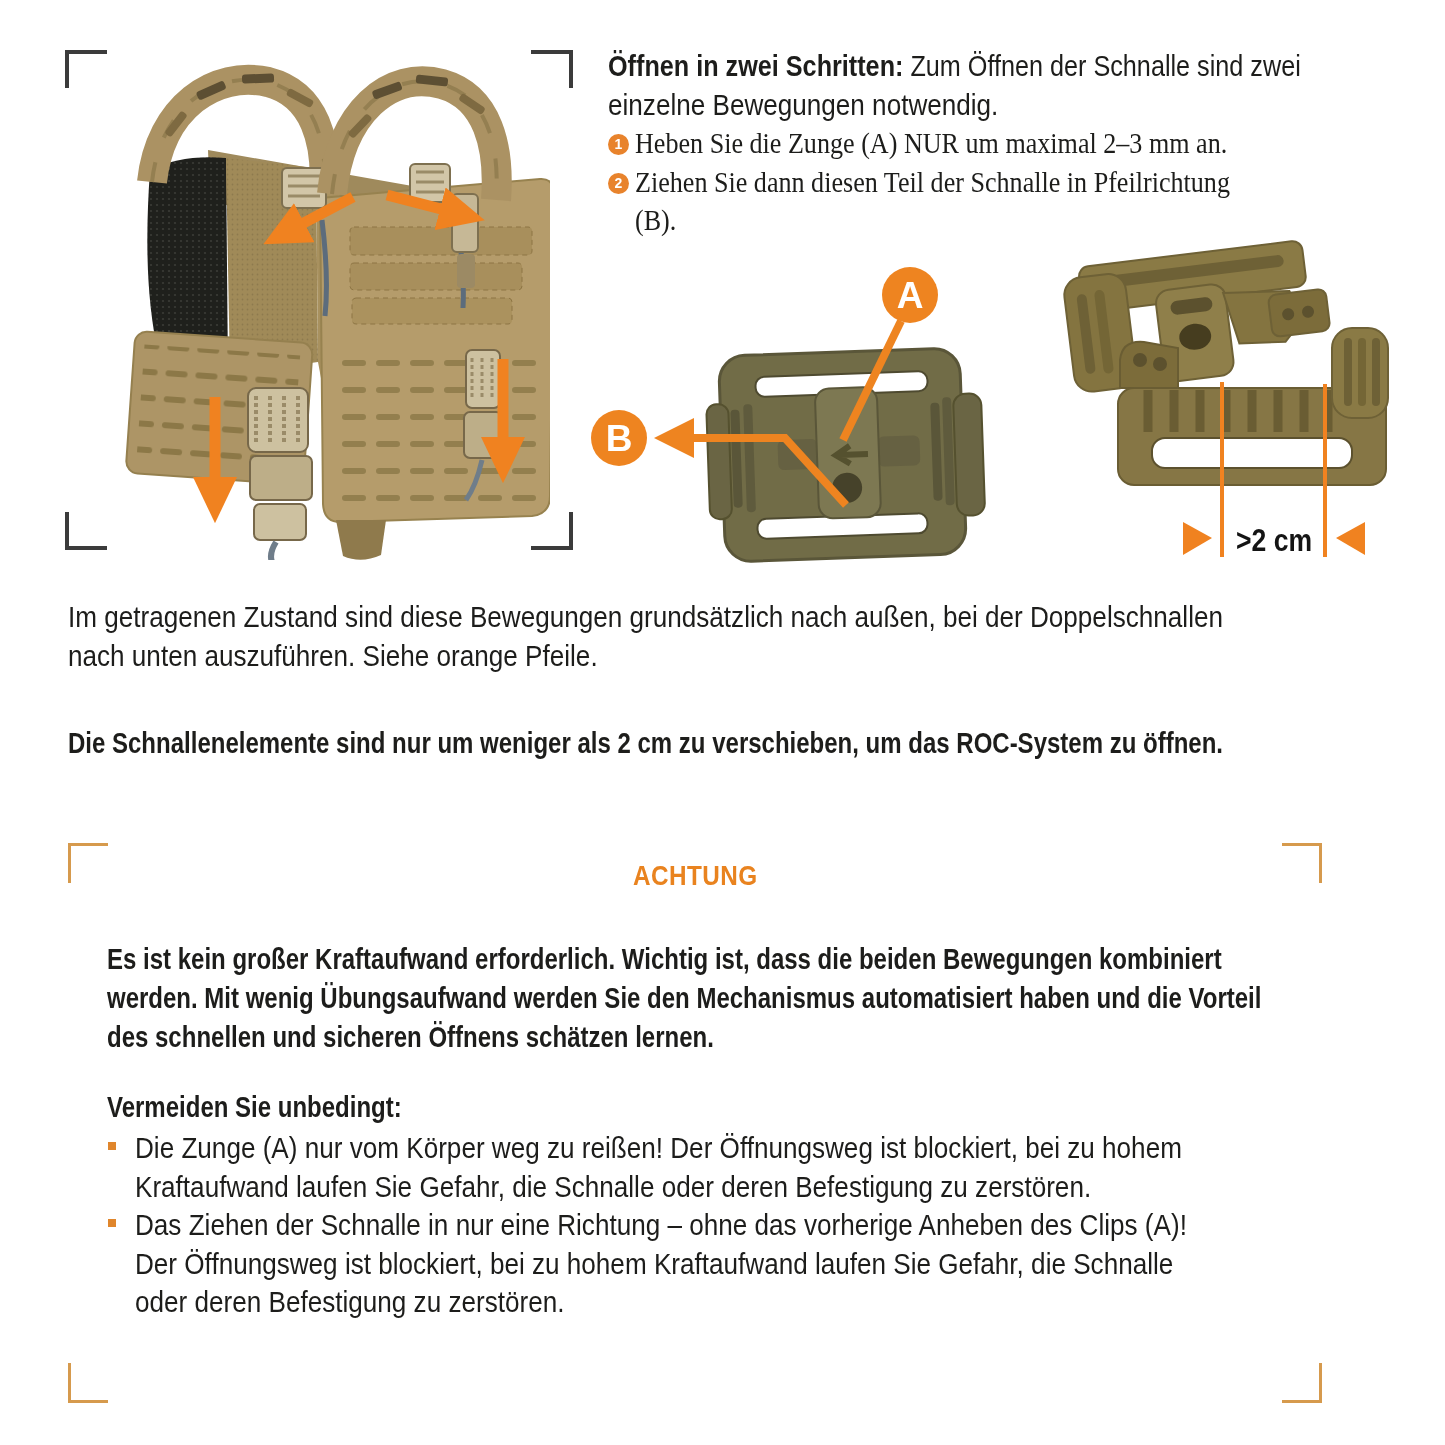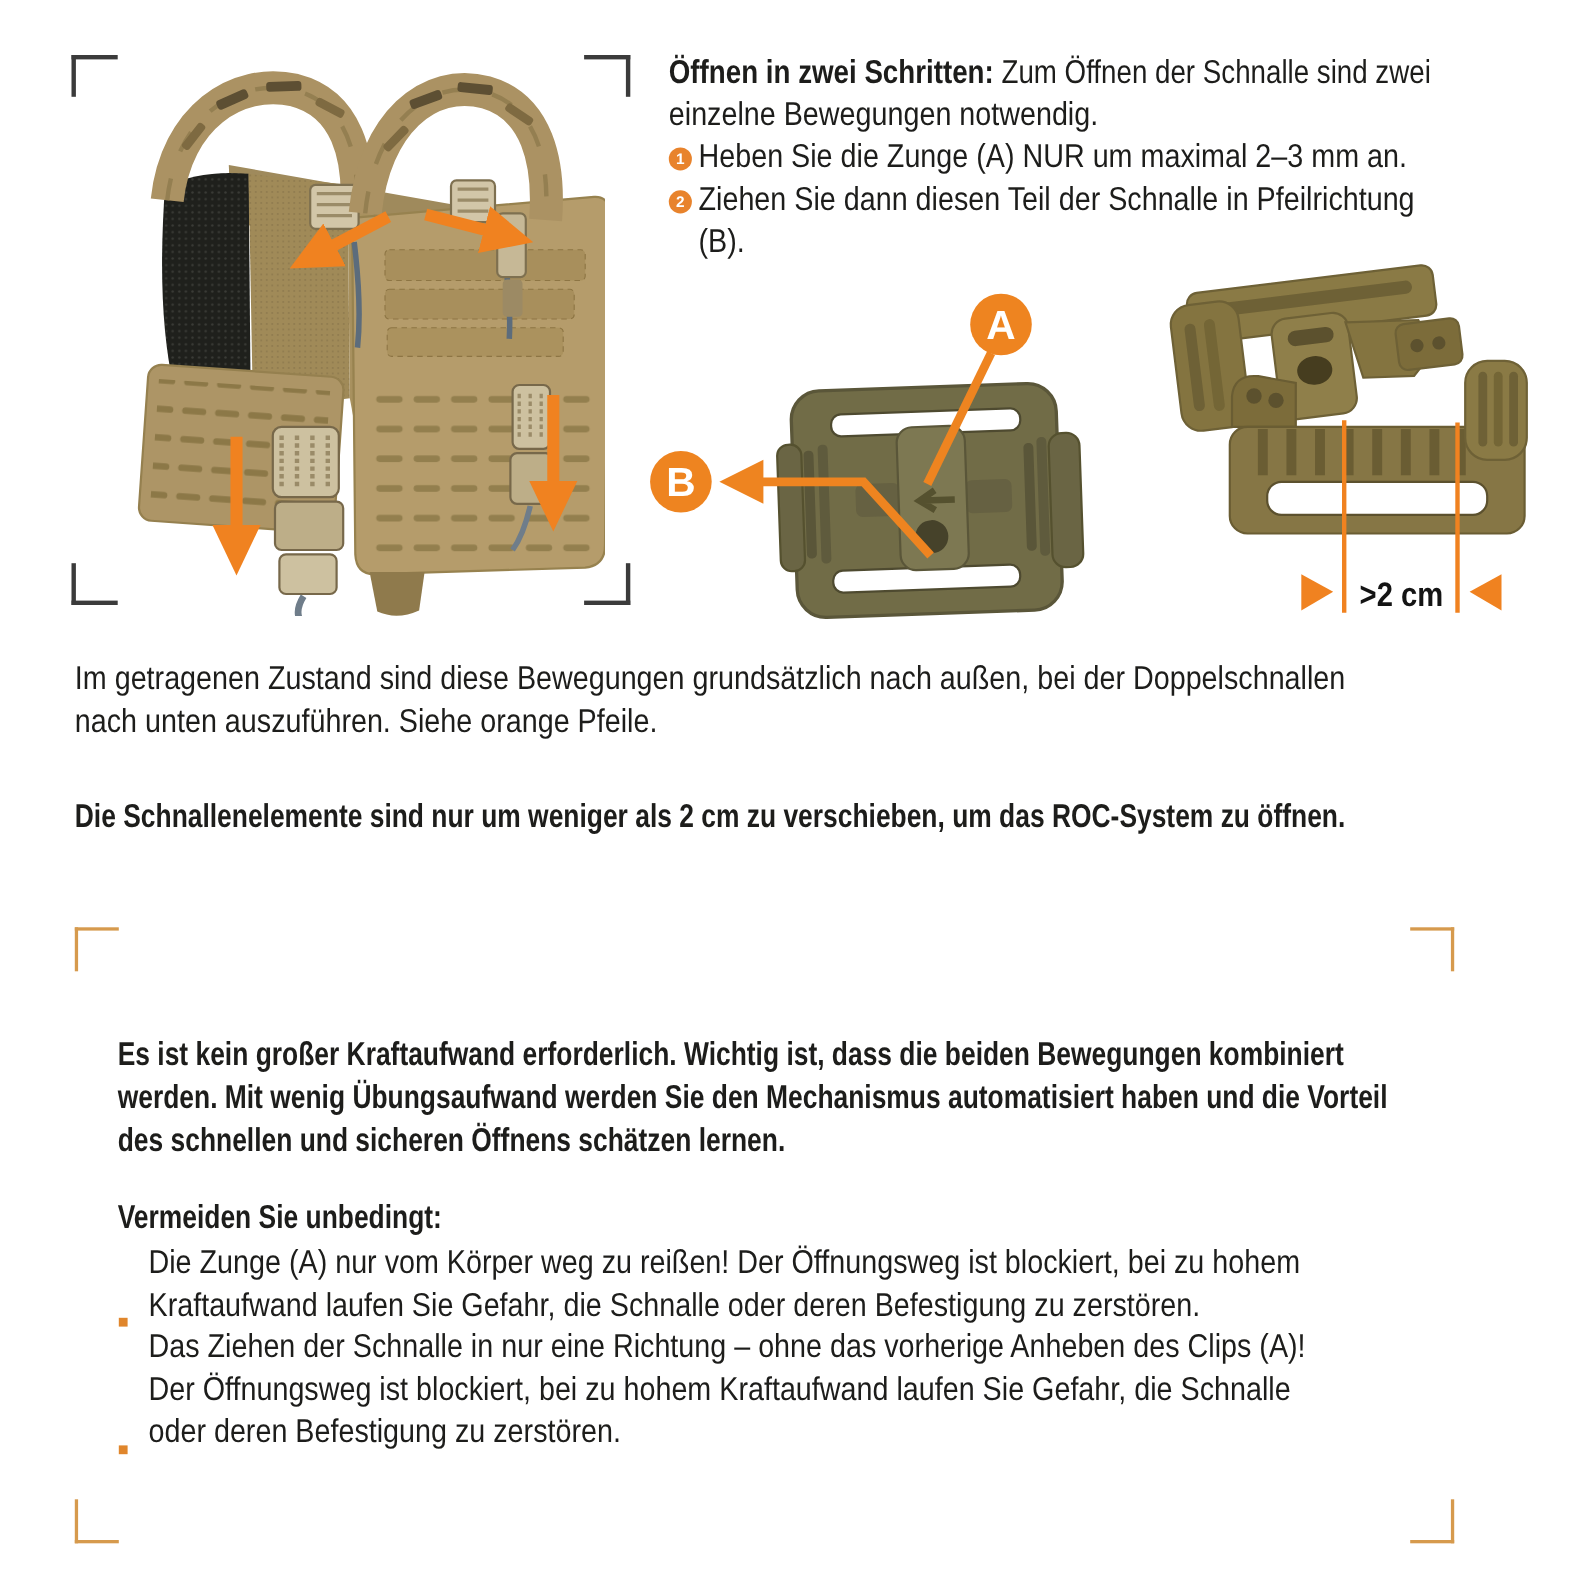--- a/index.html
+++ b/index.html
@@ -28,29 +28,29 @@
   .obr span { position:absolute; background:#d69a4d; }
   .obr .h { width:40px; height:3px; }
   .obr .v { width:3px; height:40px; }
   
   .steprow { display:flex; align-items:flex-start; }
   .stepnum {
     flex:0 0 auto; width:21px; height:21px; margin-top:10px; margin-right:6px;
     border-radius:50%; background:#e8832c; color:#ffffff;
     font-size:14px; font-weight:700; text-align:center; line-height:21px;
   }
-  .steptext { flex:1 1 auto; }
+  .steptext { flex:1 1 auto;font-family:Liberation Serif, serif; }
   
   #achtung-wrap { left:68px; top:861px; width:1254px; text-align:center; }
   #achtung-wrap .t {
     display:inline-block; font-size:27px; font-weight:700; letter-spacing:0.5px;
     color:#e9831f; transform:scaleX(0.9);
   }
   
-  .bullet { display:flex; align-items:flex-end; }
+  .bullet { display:flex; align-items:flex-start; }
   .bmark { flex:0 0 auto; width:8px; height:8px; margin-top:13px; margin-right:19px; background:#e0862c; }
   .btext { flex:1 1 auto; }
 </style>
 </head>
 <body>
 
 <div id="page">
 
   <div class="br tl abs" style="left:65px; top:50px;">
       <span class="h"></span>
@@ -266,20 +266,23 @@
     </div>
   <div class="obr abs" style="left:68px; top:1363px;">
       <span class="h" style="bottom:0;left:0"></span>
       <span class="v" style="bottom:0;left:0"></span>
     </div>
   <div class="obr abs" style="left:1282px; top:1363px;">
       <span class="h" style="bottom:0;right:0"></span>
       <span class="v" style="bottom:0;right:0"></span>
     </div>
 
+  <div id="achtung-wrap" class="abs">
+    <span class="t">ACHTUNG</span>
+  </div>
 
   <div class="abs" style="left:107px; top:939px; line-height:39px;">
     <span class="ln bld">Es ist kein großer Kraftaufwand erforderlich. Wichtig ist, dass die beiden Bewegungen kombiniert</span>
     <span class="ln bld">werden. Mit wenig Übungsaufwand werden Sie den Mechanismus automatisiert haben und die Vorteil</span>
     <span class="ln bld">des schnellen und sicheren Öffnens schätzen lernen.</span>
   </div>
 
   <div class="abs tb" style="left:107px; top:1088px;">
     <span class="ln bld">Vermeiden Sie unbedingt:</span>
   </div>

